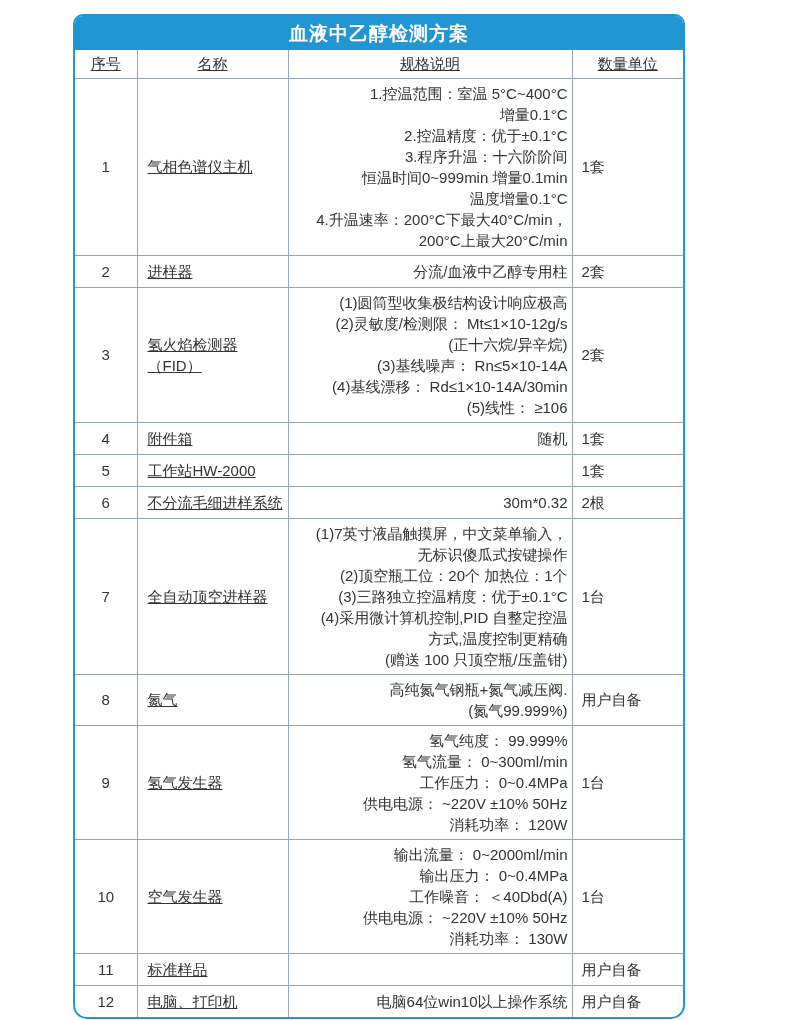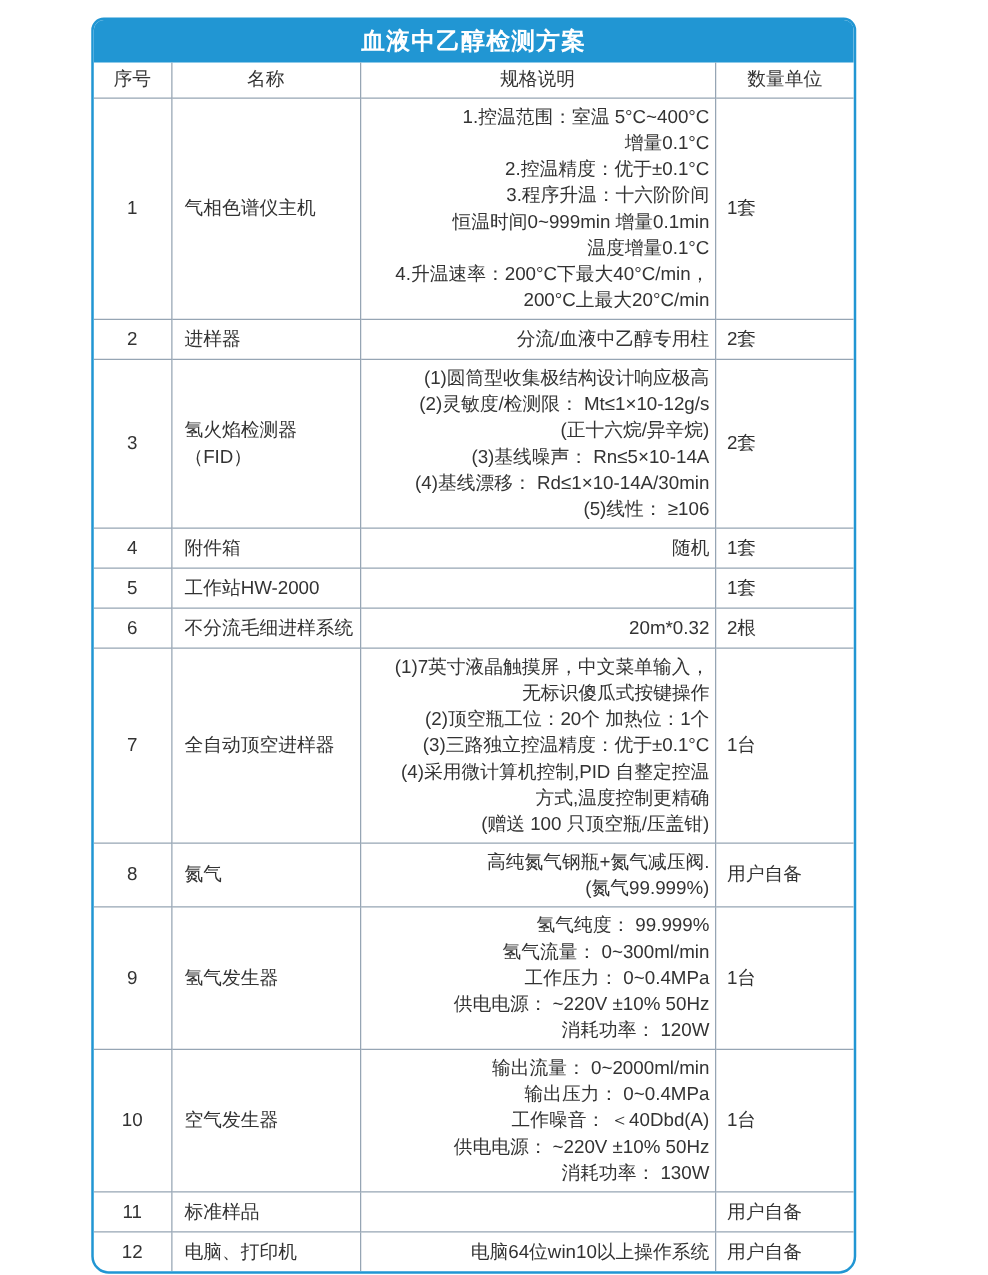--- a/index.html
+++ b/index.html
@@ -53,21 +53,21 @@
   table.spec-table th,
   table.spec-table td {
     border: 1px solid #96a5b4;
     vertical-align: middle;
     box-sizing: border-box;
     overflow: hidden;
   }
   
   table.spec-table th:first-child, table.spec-table td:first-child { border-left: none; }
   table.spec-table th:last-child,  table.spec-table td:last-child  { border-right: none; }
-  table.spec-table thead th { border-top: none; }
+  table.spec-table thead th { border-top: none; text-decoration: underline; }
   table.spec-table tbody tr:last-child td { border-bottom: none; }
 
   table.spec-table thead th {
     height: 28px;
     font-weight: normal;
     text-align: center;
     padding: 3px 18px;
     line-height: 21px;
   }
   table.spec-table thead th.th-no { text-align: center; padding: 3px 2px; }
@@ -75,20 +75,21 @@
   td.td-no {
     text-align: center;
     height: 32px;
     padding: 4px 2px;
     line-height: 21px;
   }
   td.td-name {
     text-align: left;
     padding: 4px 4px 4px 10px;
     line-height: 21px;
+    text-decoration: underline;
   }
   td.td-spec {
     text-align: right;
     padding: 4px 4px 4px 8px;
     line-height: 21px;
     white-space: pre-line;
   }
   td.td-qty {
     text-align: left;
     padding: 4px 4px 4px 9px;
@@ -158,21 +159,21 @@
           </tr>
           <tr>
             <td class="td-no">5</td>
             <td class="td-name">工作站HW-2000</td>
             <td class="td-spec"></td>
             <td class="td-qty">1套</td>
           </tr>
           <tr>
             <td class="td-no">6</td>
             <td class="td-name">不分流毛细进样系统</td>
-            <td class="td-spec">20m*0.32</td>
+            <td class="td-spec">30m*0.32</td>
             <td class="td-qty">2根</td>
           </tr>
           <tr>
             <td class="td-no">7</td>
             <td class="td-name">全自动顶空进样器</td>
             <td class="td-spec">(1)7英寸液晶触摸屏，中文菜单输入，
 无标识傻瓜式按键操作
 (2)顶空瓶工位：20个 加热位：1个
 (3)三路独立控温精度：优于±0.1°C
 (4)采用微计算机控制,PID 自整定控温

